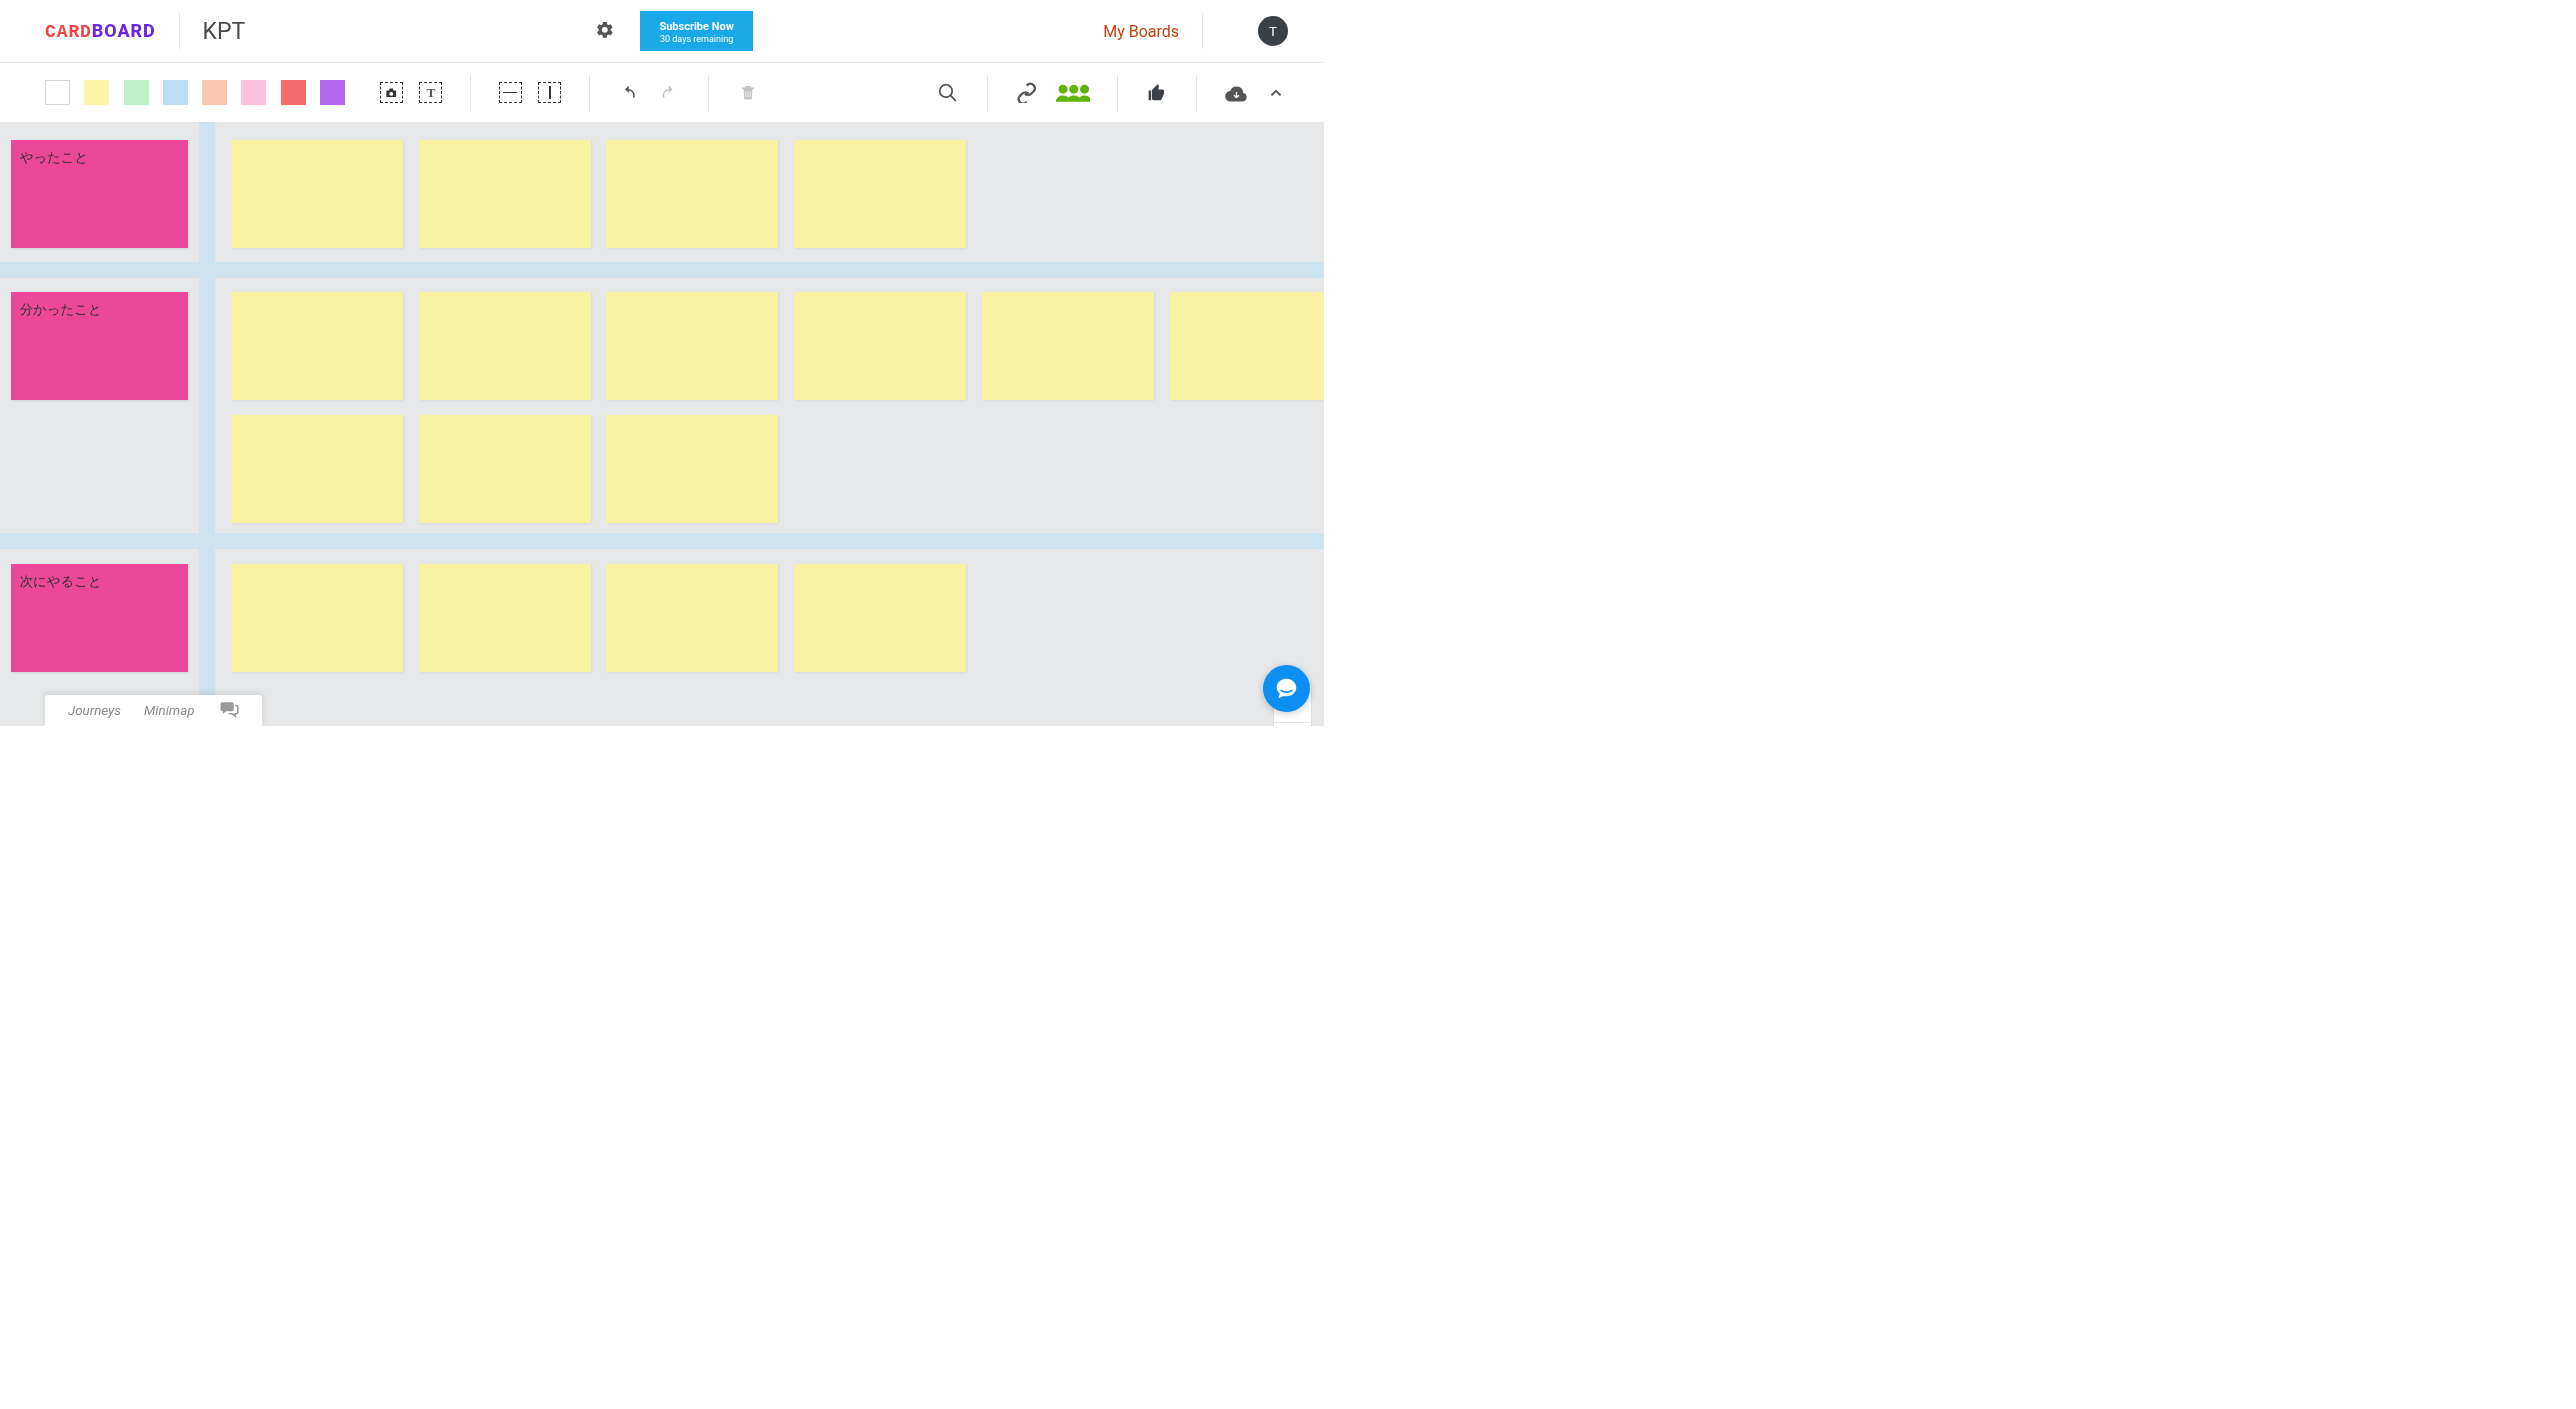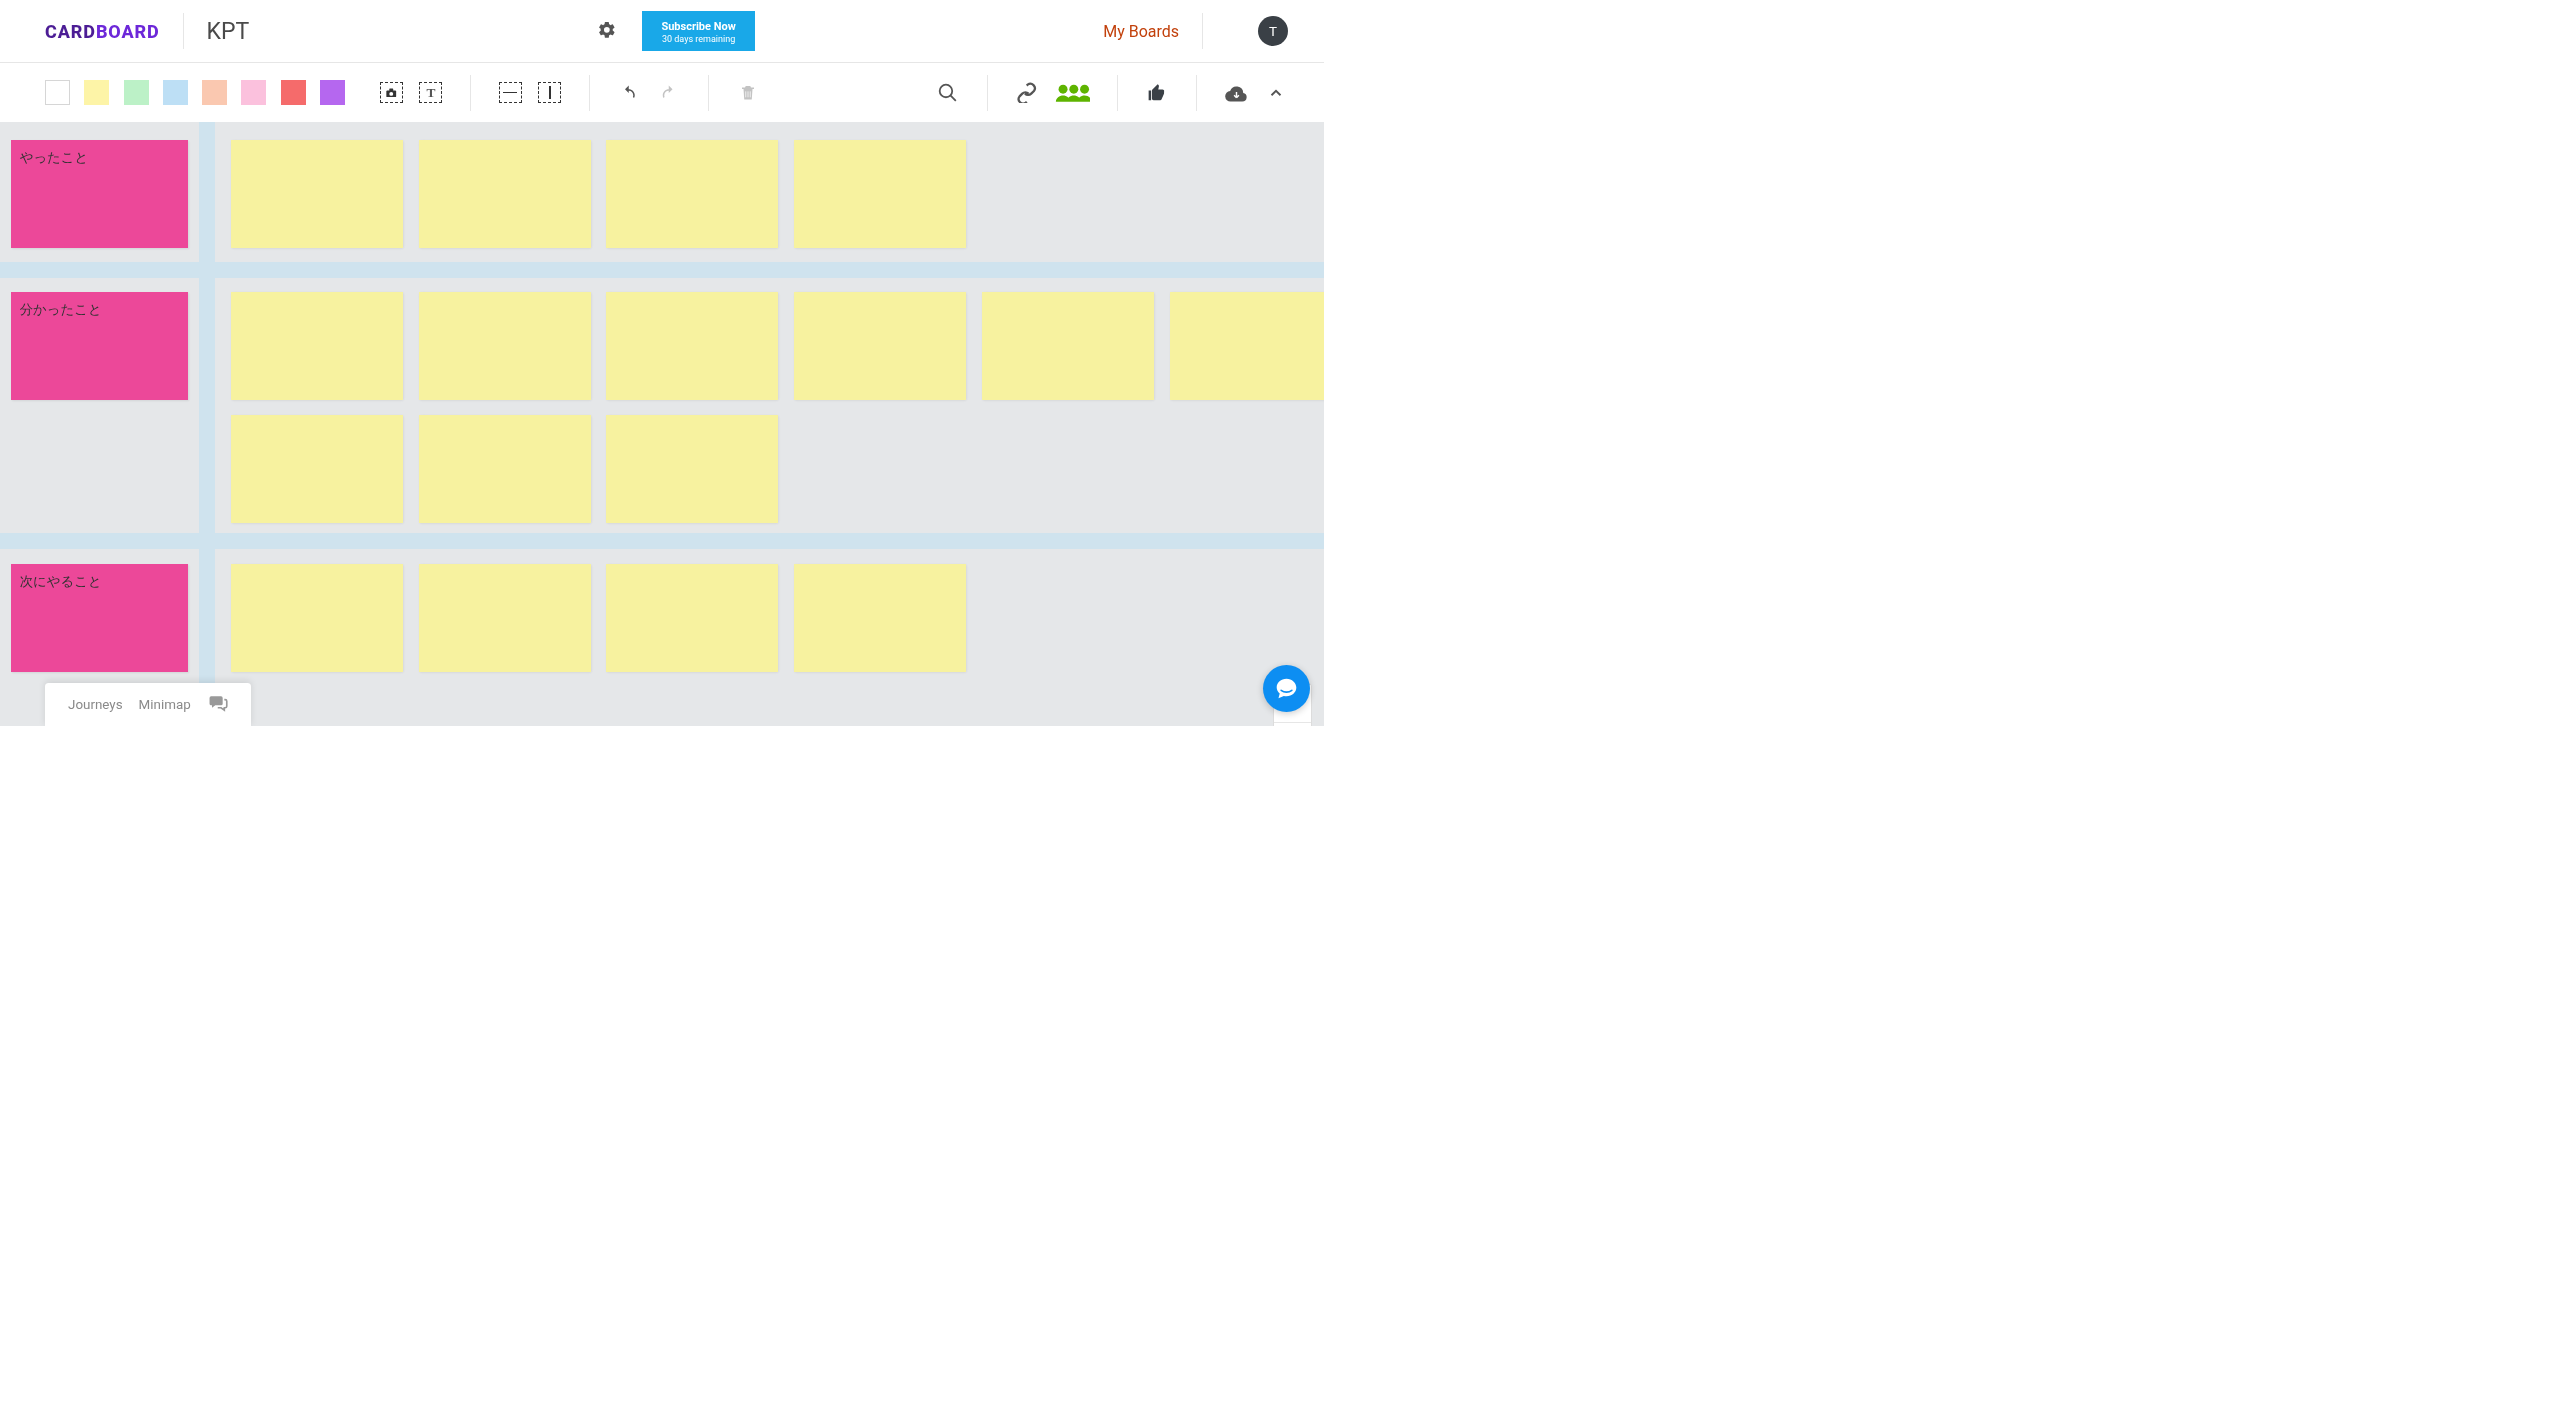--- a/index.html
+++ b/index.html
@@ -1,21 +1,21 @@
 <!DOCTYPE html>
 <html style="font-size:14.3px"><head>
 <meta charset="utf-8">
 <style>
 * { box-sizing: border-box; margin: 0; padding: 0; }
 body { font-family: -apple-system, BlinkMacSystemFont, "Segoe UI", Roboto, Helvetica, Arial, sans-serif; background: #fff; overflow: hidden; width: 1324px; height: 726px; position: relative; }
 
 
 .header { height: 63px; border-bottom: 0.9px solid #e6e6e6; display: flex; align-items: center; padding: 0 36px 0 45px; }
 .logo { font-weight: 800; font-size: 18px; letter-spacing: 0.9px; }
-.logo .c1 { color: #4c1d95; }
+.logo .c1 { color: #ef4444; font-family: Liberation Mono, monospace; }
 .logo .c2 { color: #6d28d9; }
 .vdiv { width: 0.9px; height: 36px; background: #e6e6e6; margin: 0 23px; }
 .board-title { font-size: 23px; color: #4a4a4a; font-weight: 400; }
 .header-spacer { flex: 1; }
 .gear { color: #555; margin-right: 25px; cursor: pointer; }
 .subscribe { background: #19a8e8; color: #fff; padding: 9px 19.7px 7.2px; text-align: center; cursor: pointer; }
 .subscribe .t1 { font-weight: 700; font-size: 11px; }
 .subscribe .t2 { font-size: 9px; margin-top: 0.9px; }
 .my-boards { color: #c2410c; font-size: 16px; margin-left: auto; cursor: pointer; }
 .avatar { width: 30px; height: 30px; border-radius: 50%; background: #3a4046; color: #fff; display: flex; align-items: center; justify-content: center; margin-left: 32px; font-size: 13.4px; cursor: pointer; }
@@ -36,21 +36,21 @@
 .vbar { position: absolute; top: 0; bottom: 0; width: 16px; background: #cfe3ee; left: 199px; }
 .row-header { position: absolute; left: 10.7px; width: 177px; background: #ec4899; padding: 9px 9px; font-size: 13.4px; color: #333; box-shadow: 0.9px 0.9px 1.8px rgba(0,0,0,0.08); }
 .card { position: absolute; width: 172px; height: 108px; background: #f7f29f; box-shadow: 0.9px 0.9px 2.7px rgba(0,0,0,0.12); cursor: pointer; }
 
 
 .zoom { position: absolute; right: 12.5px; top: 562px; width: 39px; background: #fff; border: 0.9px solid #dcdcdc; border-radius: 1.8px; }
 .zoom div { height: 38px; display: flex; align-items: center; justify-content: center; font-size: 19.7px; color: #555; cursor: pointer; }
 .zoom div:first-child { border-bottom: 0.9px solid #e6e6e6; }
 
 
-.bottom-panel { position: absolute; left: 45px; bottom: 0; background: #fff; display: flex; align-items: center; gap: 16px; padding: 10px 23px; box-shadow: 0 -1.8px 7.2px rgba(0,0,0,0.1); border-radius: 3.6px 3.6px 0 0; }
+.bottom-panel { position: absolute; left: 45px; bottom: 0; background: #fff; display: flex; align-items: center; gap: 23px; padding: 4px 23px; box-shadow: 0 -1.8px 7.2px rgba(0,0,0,0.1); border-radius: 3.6px 3.6px 0 0; font-style: italic; }
 .bottom-panel span { color: #8a8a8a; font-size: 13.4px; cursor: pointer; }
 
 
 .chat { position: absolute; right: 14.3px; bottom: 14.3px; width: 47px; height: 47px; border-radius: 50%; background: #0d8ef2; display: flex; align-items: center; justify-content: center; cursor: pointer; box-shadow: 0 1.8px 7.2px rgba(0,0,0,0.2); }
 </style>
 </head>
 <body>
 
 <div class="header">
   <div class="logo">

